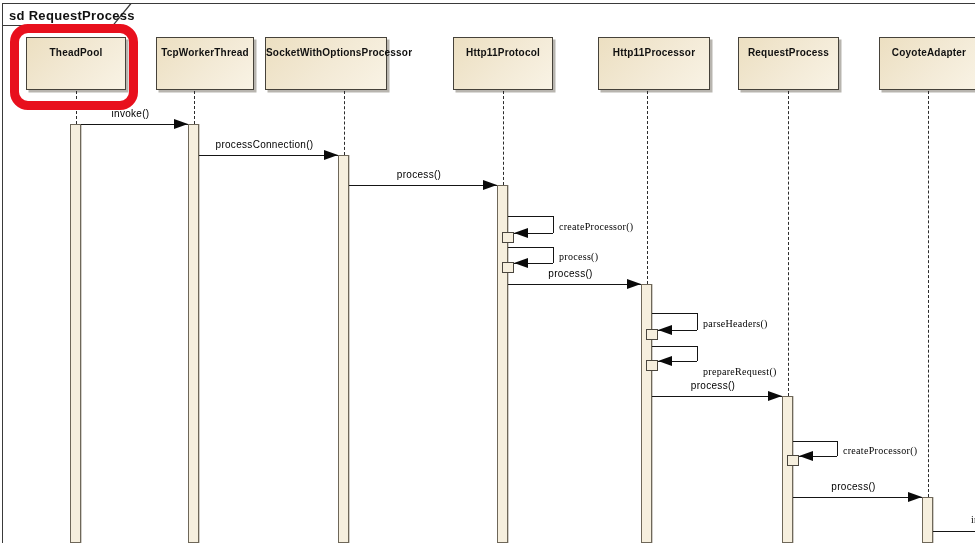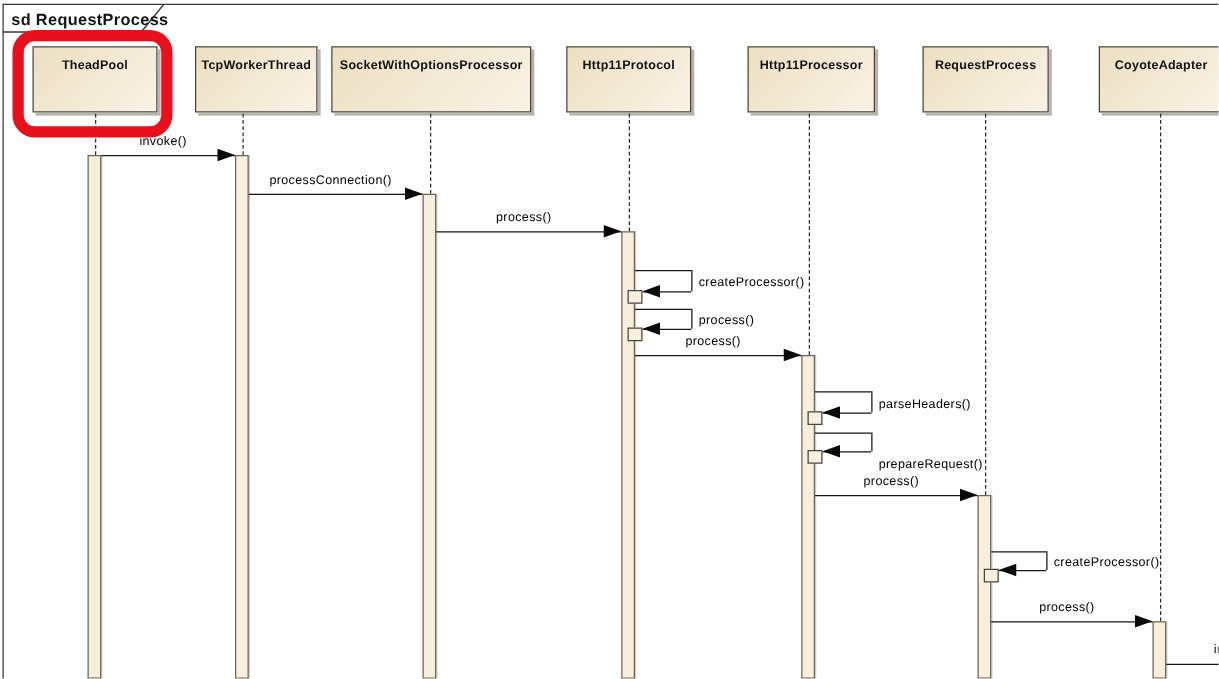--- a/index.html
+++ b/index.html
@@ -85,21 +85,21 @@
   }
 
   .msg-label {
     position: absolute;
     font-size: 10px;
     letter-spacing: 0.3px;
     color: #000;
     text-align: center;
     white-space: nowrap;
   }
-  .msg-label.left-align { text-align: right; }
+  .msg-label.left-align { text-align: right; font-family: Liberation Serif, serif; }
 
   .highlight-ring {
     position: absolute;
     border-style: solid;
     border-radius: 18px;
     pointer-events: none;
   }
 </style>
 </head>
 <body>
@@ -112,25 +112,25 @@
   <svg style="position:absolute; left:2px; top:3px;" width="134" height="24">
     <polyline points="0,22.5 111,22.5 129,0.5" fill="none" stroke="#3a3a3a" stroke-width="1.2"></polyline>
   </svg>
   <div class="frame-tab-label">sd RequestProcess</div>
 
   <div id="layer-lifelines">
       <div class="head-box" style="left: 26px; width: 100px;"><span class="head-label">TheadPool</span></div>
       <div class="lifeline-dash" style="left: 76px; top: 91px; height: 33px;"></div>
       <div class="head-box" style="left: 144px; width: 98px; margin-left: 12px;"><span class="head-label">TcpWorkerThread</span></div>
       <div class="lifeline-dash" style="left: 194px; top: 91px; height: 33px;"></div>
-      <div class="head-box" style="left: 265px; width: 160px;"><span class="head-label">SocketWithOptionsProcessor</span></div>
+      <div class="head-box" style="left: 265px; width: 122px;"><span class="head-label">SocketWithOptionsProcessor</span></div>
       <div class="lifeline-dash" style="left: 344px; top: 91px; height: 64px;"></div>
       <div class="head-box" style="left: 453px; width: 100px;"><span class="head-label">Http11Protocol</span></div>
       <div class="lifeline-dash" style="left: 503px; top: 91px; height: 94px;"></div>
-      <div class="head-box" style="left: 598px; width: 102px;"><span class="head-label">Http11Processor</span></div>
+      <div class="head-box" style="left: 598px; width: 112px;"><span class="head-label">Http11Processor</span></div>
       <div class="lifeline-dash" style="left: 647px; top: 91px; height: 193px;"></div>
       <div class="head-box" style="left: 738px; width: 101px;"><span class="head-label">RequestProcess</span></div>
       <div class="lifeline-dash" style="left: 788px; top: 91px; height: 305px;"></div>
       <div class="head-box" style="left: 879px; width: 100px;"><span class="head-label">CoyoteAdapter</span></div>
       <div class="lifeline-dash" style="left: 928px; top: 91px; height: 406px;"></div>
     </div>
   <div id="layer-bars">
       <div class="activation-bar" style="left: 70px; top: 124px; height: 419px;"></div>
       <div class="activation-bar" style="left: 188px; top: 124px; height: 419px;"></div>
       <div class="activation-bar" style="left: 338px; top: 155px; height: 388px;"></div>

